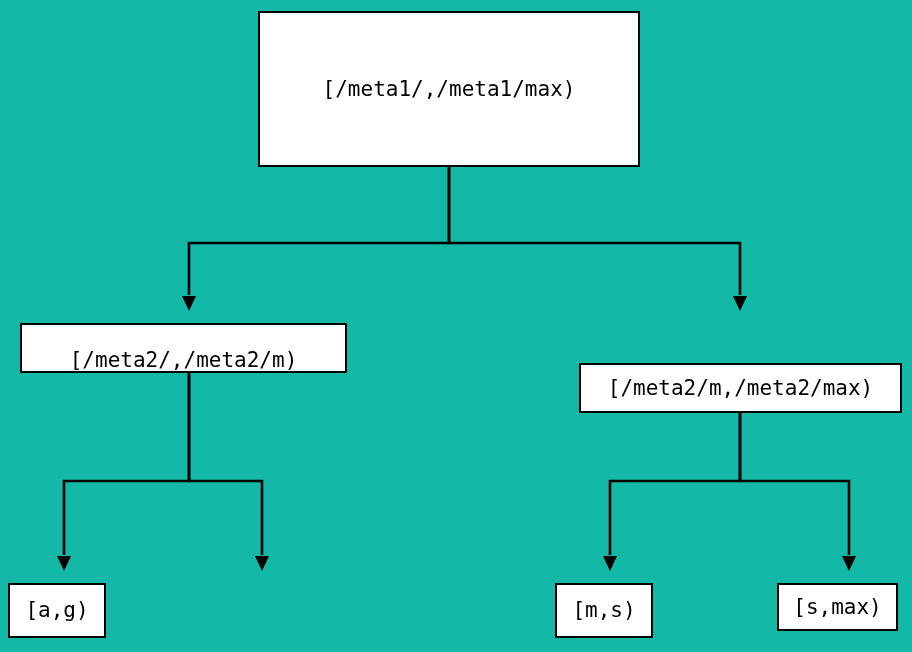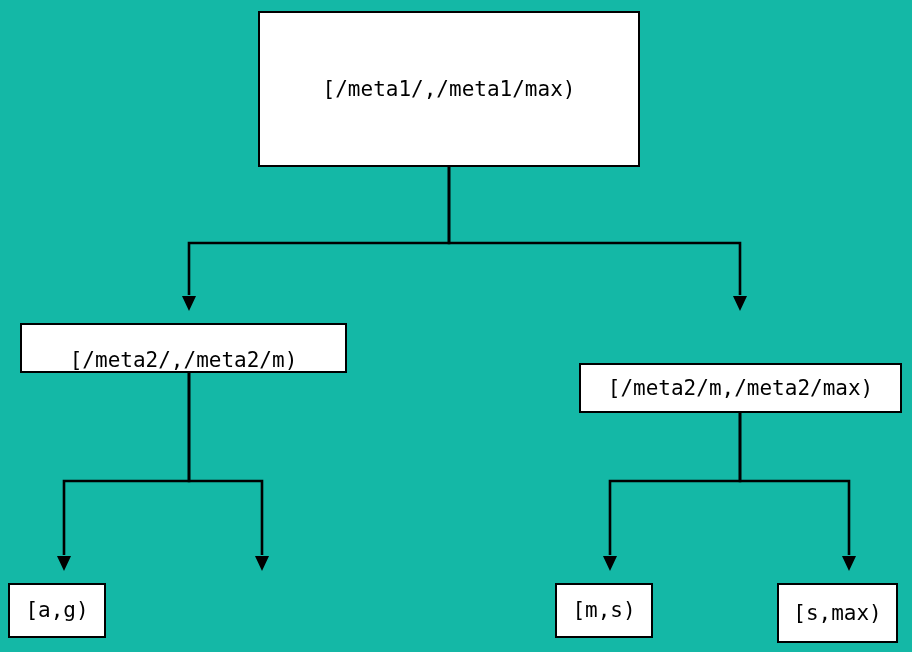--- a/index.html
+++ b/index.html
@@ -86,21 +86,21 @@
     top: 583px;
     width: 98px;
     height: 55px;
     font-size: 21px;
     justify-content: center;
   }
   #node-leaf-smax {
     left: 777px;
     top: 583px;
     width: 121px;
-    height: 60px;
+    height: 48px;
     font-size: 21px;
   }
 </style>
 </head>
 <body>
 
 <div id="diagram-canvas">
 
   <svg id="edge-layer" width="912" height="652" viewBox="0 0 912 652" xmlns="http://www.w3.org/2000/svg">
 

